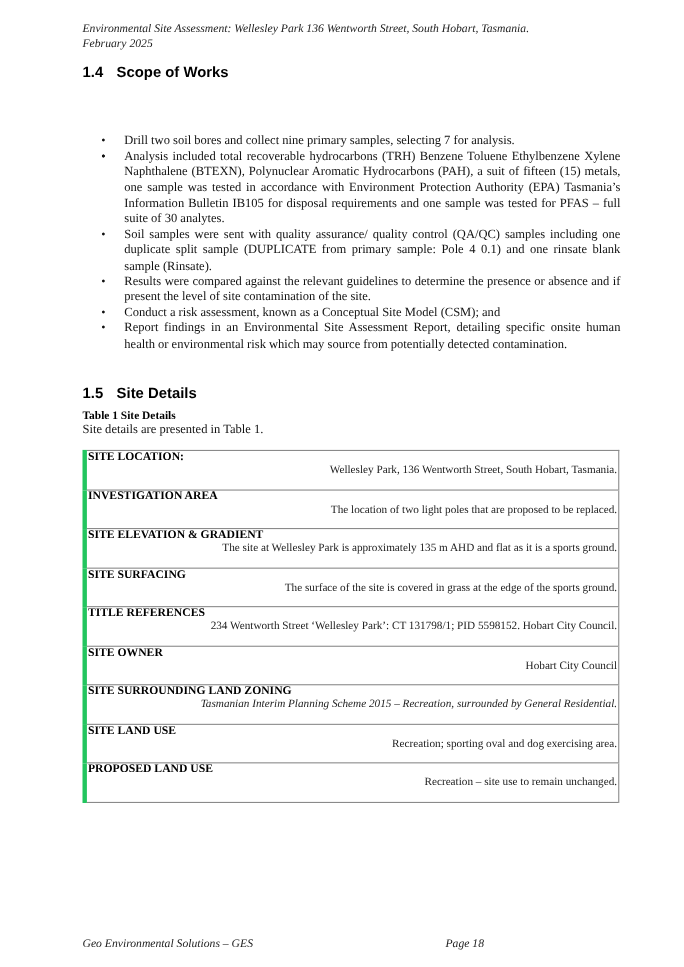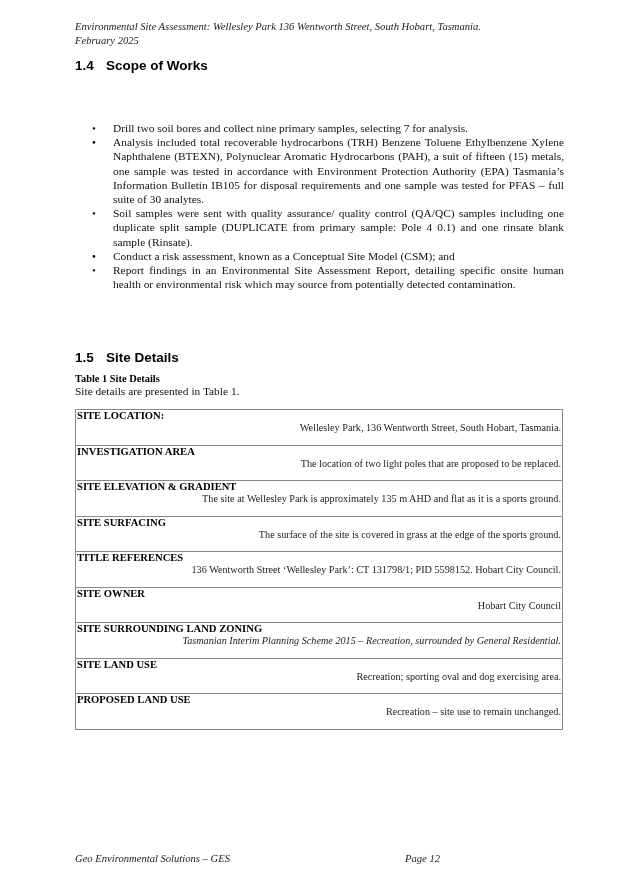--- a/index.html
+++ b/index.html
@@ -17,21 +17,21 @@
   .para { position: absolute; left: 75px; width: 489px; font-size: 11.4px; line-height: 14.2px; text-align: justify; color: #111; }
   #intro { top: 87px; }
   #details-intro { top: 384px; }
 
   .bullets { position: absolute; left: 75px; top: 121px; width: 489px; margin: 0; padding: 0; list-style: none; font-size: 11.4px; line-height: 14.2px; }
   .bullets li { position: relative; padding-left: 38px; text-align: justify; margin: 0; }
   .bullets li .dot { position: absolute; left: 17px; top: 0; font-size: 11px; }
 
   .table-caption { position: absolute; left: 75px; top: 373px; font-size: 10.4px; font-weight: bold; color: #000; }
   .site-table { position: absolute; left: 75px; top: 409px; width: 488px; border-collapse: collapse; border: 1px solid #8a8a8a; }
-  .site-table td { border-top: 1px solid #8a8a8a; border-left: 1px solid #22c55e; border-right: 1px solid #8a8a8a; padding: 0 1px; vertical-align: top; height: 35.5px; box-sizing: border-box; }
+  .site-table td { border-top: 1px solid #8a8a8a; border-left: 4px solid #22c55e; border-right: 1px solid #8a8a8a; padding: 0 1px; vertical-align: top; height: 35.5px; box-sizing: border-box; }
   .site-table td .lbl { display: block; font-size: 10.6px; line-height: 12px; font-weight: bold; color: #000; }
   .site-table td .val { display: block; font-size: 10.2px; line-height: 12.5px; color: #222; text-align: right; }
   .site-table td .val.italic { font-style: italic; }
   .site-table tr.tall td { height: 49px; }
 
   .footer-left { position: absolute; left: 75px; top: 853px; font-size: 10.6px; font-style: italic; color: #222; }
   .footer-right { position: absolute; right: 75px; top: 853px; font-size: 10.6px; font-style: italic; color: #222; }
 </style>
 </head>
 <body>
@@ -46,21 +46,21 @@
   <div id="h14" class="heading sans">
     <span class="num">1.4</span><span>Scope of Works</span>
   </div>
 
 
   <ul class="bullets serif">
     <li><span class="dot">•</span><span>Drill two soil bores and collect nine primary samples, selecting 7 for analysis.</span></li>
     <li><span class="dot">•</span></li>
     <li><span class="dot">•</span><span>Analysis included total recoverable hydrocarbons (TRH) Benzene Toluene Ethylbenzene Xylene Naphthalene (BTEXN), Polynuclear Aromatic Hydrocarbons (PAH), a suit of fifteen (15) metals, one sample was tested in accordance with Environment Protection Authority (EPA) Tasmania’s Information Bulletin IB105 for disposal requirements and one sample was tested for PFAS – full suite of 30 analytes.</span></li>
     <li><span class="dot">•</span><span>Soil samples were sent with quality assurance/ quality control (QA/QC) samples including one duplicate split sample (DUPLICATE from primary sample: Pole 4 0.1) and one rinsate blank sample (Rinsate).</span></li>
-    <li><span class="dot">•</span></li>
+    <li><span class="dot">•</span><span>Results were compared against the relevant guidelines to determine the presence or absence and if present the level of site contamination of the site.</span></li>
     <li><span class="dot">•</span><span>Conduct a risk assessment, known as a Conceptual Site Model (CSM); and</span></li>
     <li><span class="dot">•</span><span>Report findings in an Environmental Site Assessment Report, detailing specific onsite human health or environmental risk which may source from potentially detected contamination.</span></li>
   </ul>
 
   <div id="h15" class="heading sans">
     <span class="num">1.5</span><span>Site Details</span>
   </div>
 
   <div id="details-intro" class="para serif">Site details are presented in Table 1.</div>
 
@@ -88,21 +88,21 @@
         </tr>
       <tr>
           <td>
             <span class="lbl">SITE SURFACING</span>
             <span class="val">The surface of the site is covered in grass at the edge of the sports ground.</span>
           </td>
         </tr>
       <tr>
           <td>
             <span class="lbl">TITLE REFERENCES</span>
-            <span class="val">136 Wentworth Street ‘Wellesley Park’: CT 131798/1; PID 5598152. Hobart City Council.</span>
+            <span class="val">234 Wentworth Street ‘Wellesley Park’: CT 131798/1; PID 5598152. Hobart City Council.</span>
           </td>
         </tr>
       <tr>
           <td>
             <span class="lbl">SITE OWNER</span>
             <span class="val">Hobart City Council</span>
           </td>
         </tr>
       <tr>
           <td>
@@ -119,14 +119,14 @@
       <tr>
           <td>
             <span class="lbl">PROPOSED LAND USE</span>
             <span class="val">Recreation – site use to remain unchanged.</span>
           </td>
         </tr>
     </tbody>
   </table>
 
   <div class="footer-left serif">Geo Environmental Solutions – GES</div>
-  <div class="footer-right serif">Page 12</div>
+  <div class="footer-right serif">Page 18</div>
 </div>
 
 </body></html>

